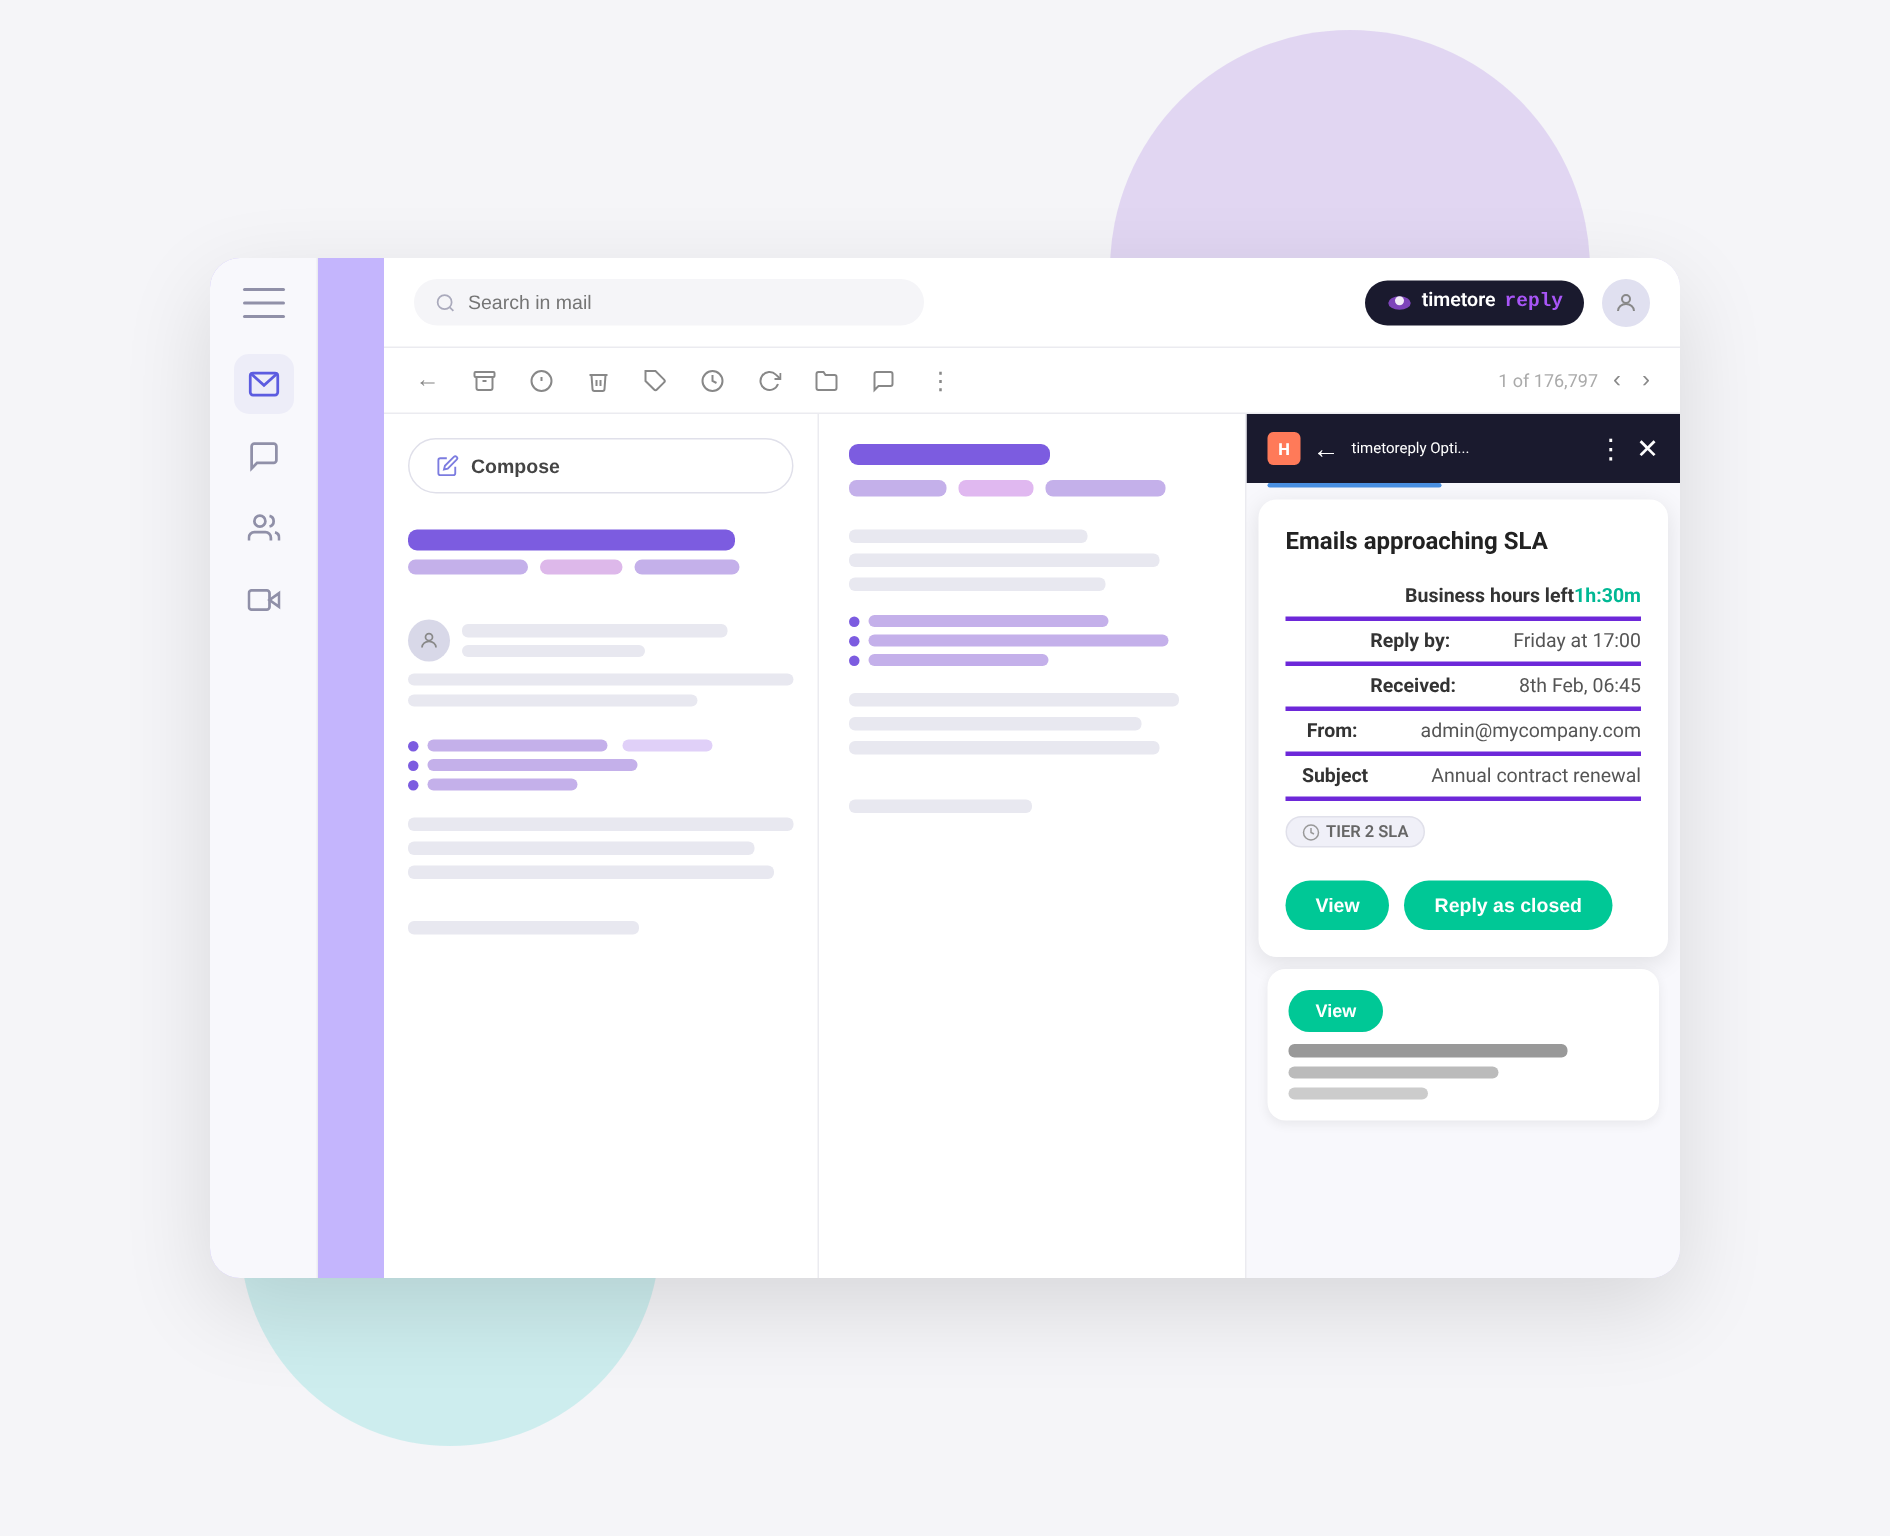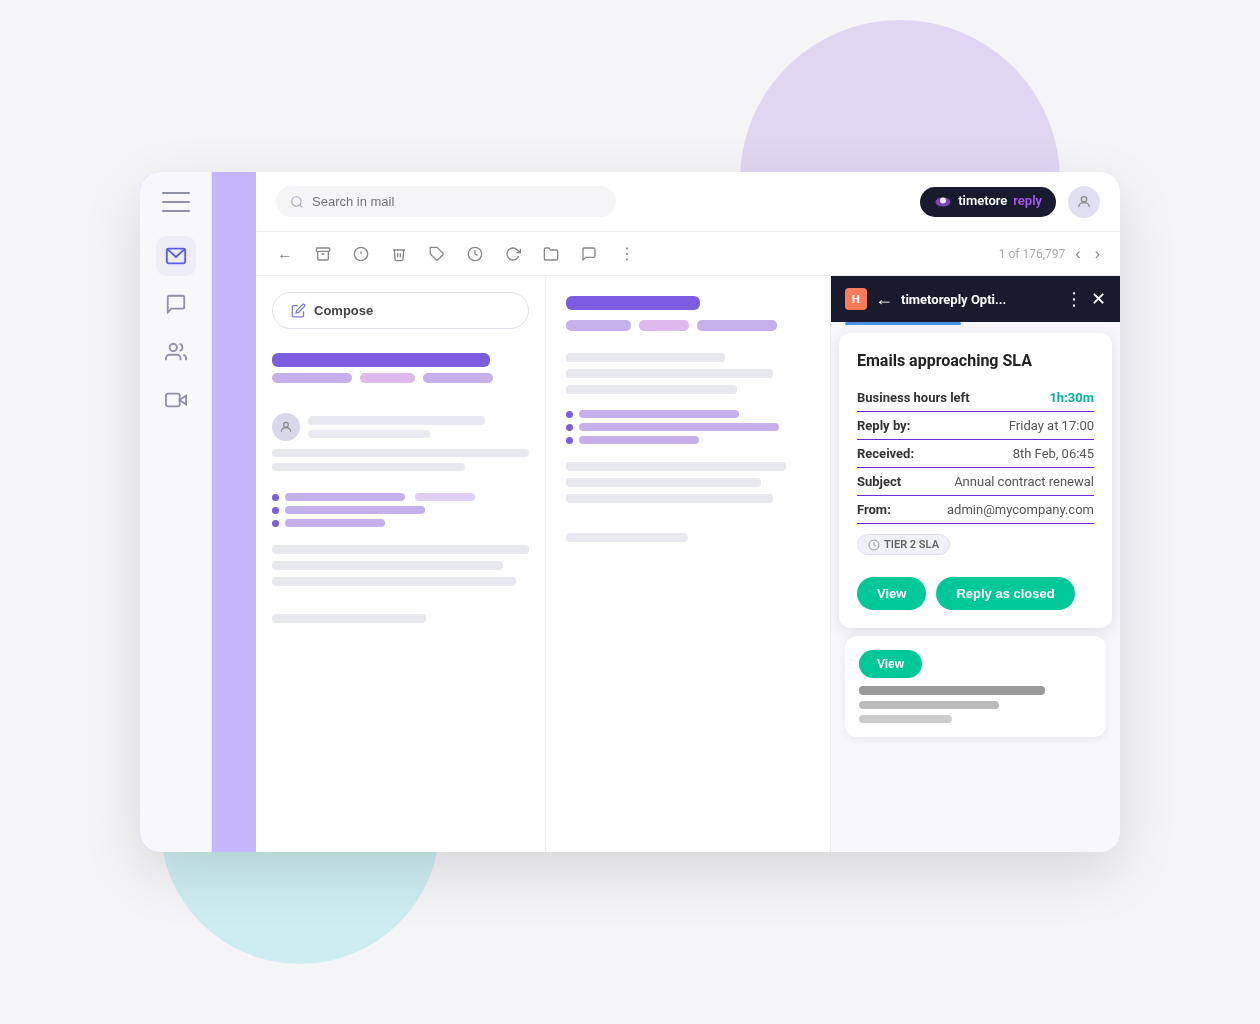--- a/index.html
+++ b/index.html
@@ -332,22 +332,22 @@
     .right-panel-back {
       color: #fff;
       background: none;
       border: none;
       cursor: pointer;
       font-size: 18px;
       padding: 0;
     }
     .right-panel-title {
       color: #fff;
-      font-size: 13px;
-      font-weight: 700;
+      font-size: 10px;
+      font-weight: 400;
       flex: 1;
     }
     .right-panel-more {
       color: #fff;
       background: none;
       border: none;
       cursor: pointer;
       font-size: 18px;
     }
     .right-panel-close {
@@ -373,24 +373,24 @@
       padding: 18px;
     }
     .sla-card-title {
       font-size: 16px;
       font-weight: 700;
       color: #222;
       margin-bottom: 14px;
     }
     .sla-row {
       display: flex;
-      justify-content: space-between;
+      justify-content: flex-end;
       align-items: center;
       padding: 6px 0;
-      border-bottom: 1px solid #6d28d9;
+      border-bottom: 3px solid #6d28d9;
       font-size: 13px;
     }
     .sla-row:last-of-type { border-bottom: none; }
     .sla-label { font-weight: 700; color: #333; }
     .sla-value { color: #555; padding-left: 42px; }
     .sla-value-green { color: #00b894; font-weight: 700; }
 
     .sla-badge {
       display: inline-flex;
       align-items: center;
@@ -524,21 +524,21 @@
             <line x1="21" y1="21" x2="16.65" y2="16.65"></line>
         </svg>
         <input class="search-input" type="text" placeholder="Search in mail" style="">
       </div>
       <div class="logo-badge">
         <svg width="18" height="18" viewBox="0 0 24 24">
           <ellipse cx="12" cy="12" rx="10" ry="6" fill="#a855f7" opacity="0.7"></ellipse>
           <circle cx="12" cy="10" r="4" fill="white" opacity="0.9"></circle>
         </svg>
         <span>timetore</span>
-          <span style="color:#a855f7;">reply</span>
+          <span style="color:#a855f7;font-family:Liberation Mono, monospace;">reply</span>
       </div>
       <div class="avatar-circle">
         <svg width="16" height="16" viewBox="0 0 24 24" fill="none" stroke="#888" stroke-width="2">
           <circle cx="12" cy="8" r="4"></circle>
             <path d="M4 20c0-4 3.6-7 8-7s8 3 8 7"></path>
         </svg>
       </div>
     </div>
 
     <div class="toolbar">
@@ -727,26 +727,26 @@
             </div>
             <div class="sla-row">
               <span class="sla-label">Reply by:</span>
               <span class="sla-value">Friday at 17:00</span>
             </div>
             <div class="sla-row">
               <span class="sla-label">Received:</span>
               <span class="sla-value">8th Feb, 06:45</span>
             </div>
             <div class="sla-row">
+              <span class="sla-label">From:</span>
+              <span class="sla-value">admin@mycompany.com</span>
+            </div>
+            <div class="sla-row">
               <span class="sla-label">Subject</span>
               <span class="sla-value">Annual contract renewal</span>
-            </div>
-            <div class="sla-row">
-              <span class="sla-label">From:</span>
-              <span class="sla-value">admin@mycompany.com</span>
             </div>
 
             <div class="sla-badge">
               <svg viewBox="0 0 24 24" fill="none" stroke="currentColor" stroke-width="2">
                 <circle cx="12" cy="12" r="10"></circle>
                   <polyline points="12 6 12 12 16 14"></polyline>
               </svg>
               <span>TIER 2 SLA</span>
             </div>
 

